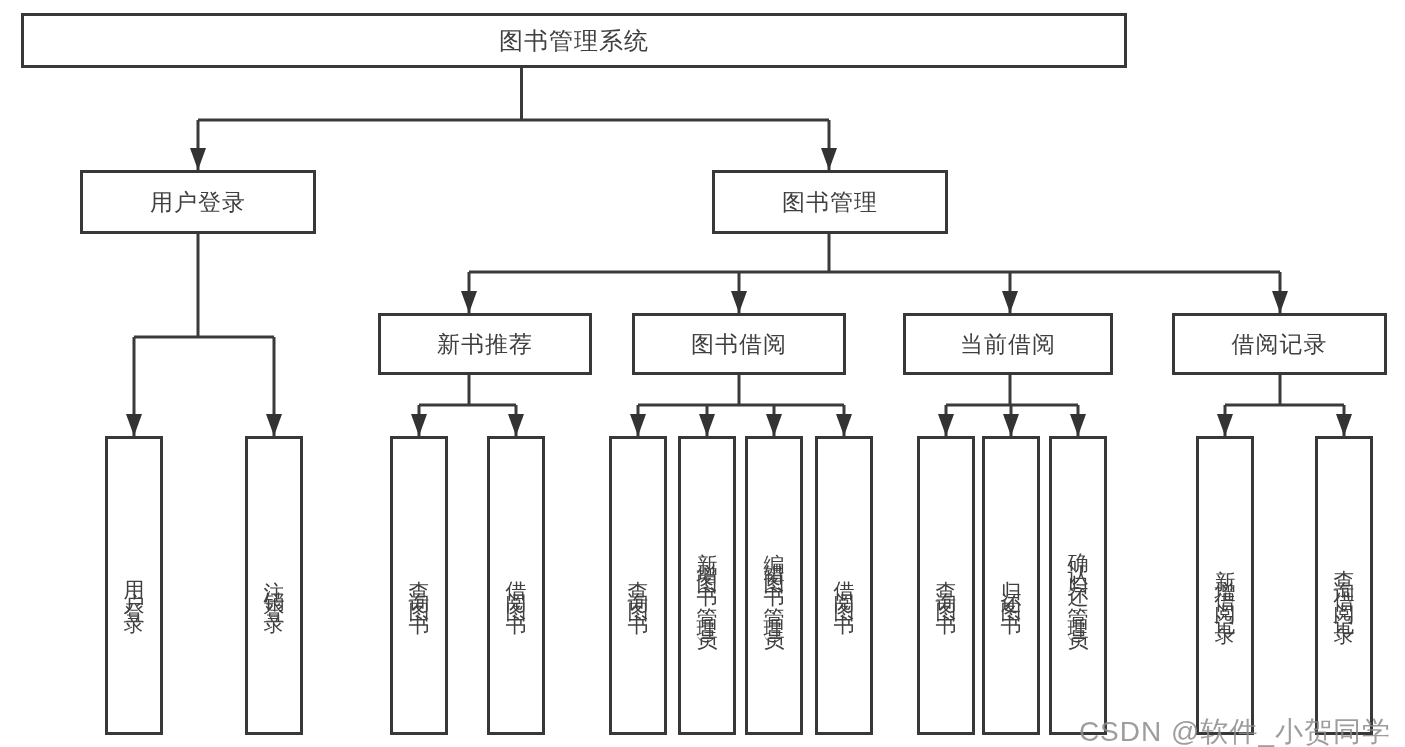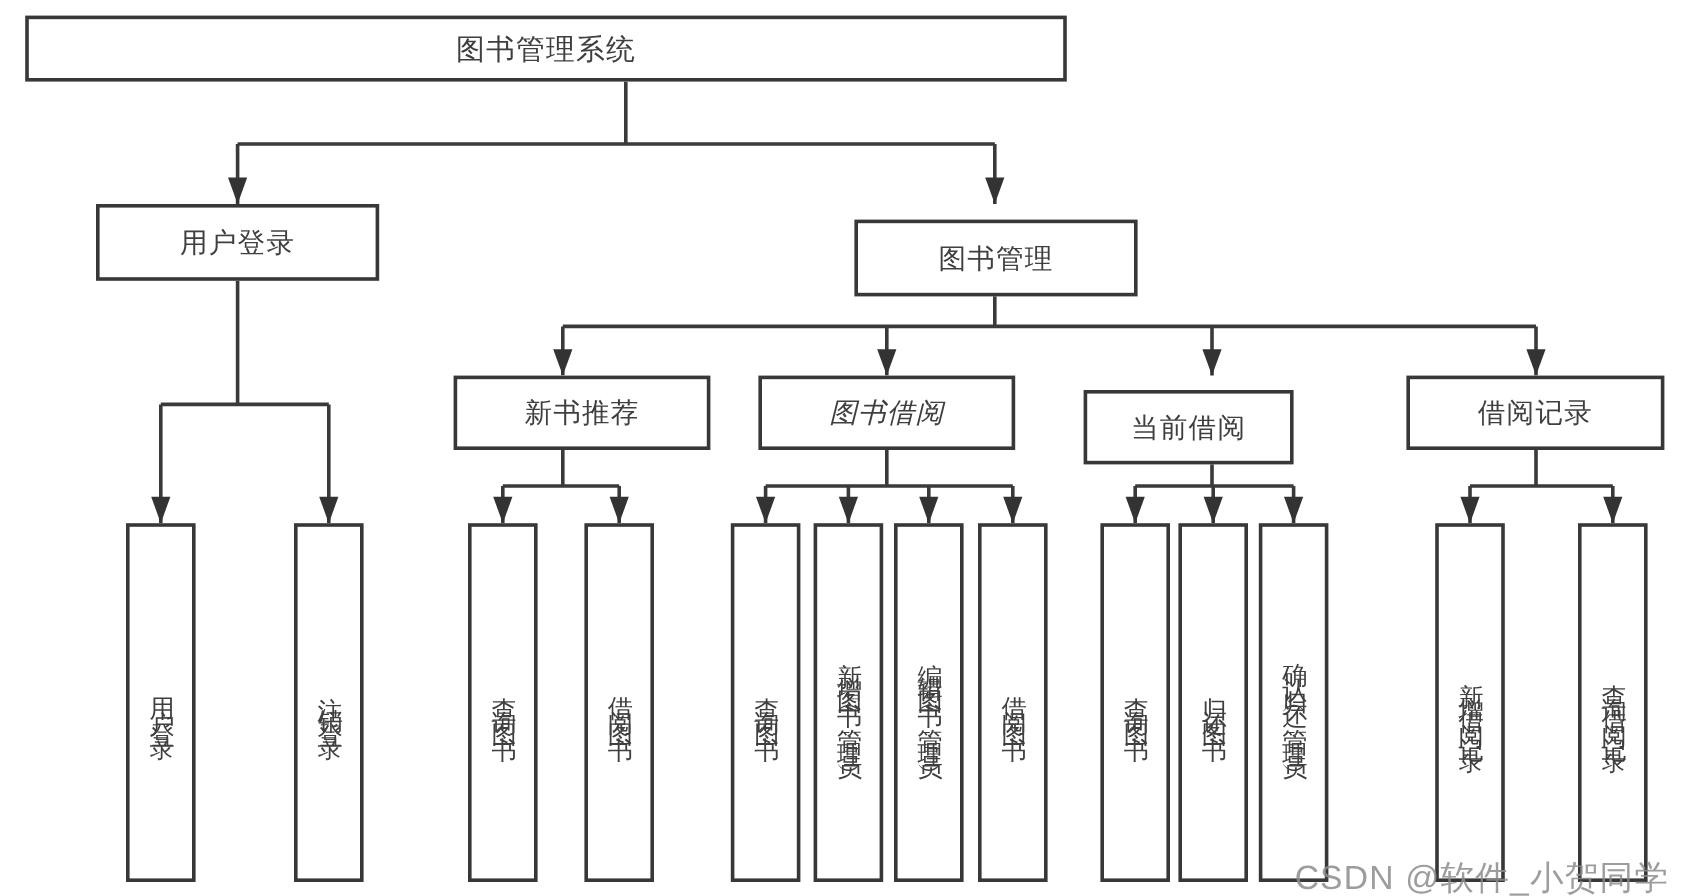--- a/index.html
+++ b/index.html
@@ -30,38 +30,38 @@
     display: flex;
     align-items: center;
     justify-content: center;
     text-align: center;
   }
   .hnode {
     font-size: 23px;
     letter-spacing: 1px;
   }
   .root {
-    left: 21px; top: 13px; width: 868px; height: 55px;
+    left: 21px; top: 13px; width: 1106px; height: 55px;
     font-size: 24px;
   }
   .vnode {
     top: 436px;
     width: 58px;
     height: 299px;
     font-size: 21px;
     writing-mode: vertical-rl;
     text-orientation: mixed;
     letter-spacing: 11px;
     line-height: 58px;
   }
   .n-user-login   { left: 80px;  top: 170px; width: 236px; height: 64px; }
-  .n-book-mgmt    { left: 712px; top: 170px; width: 236px; height: 64px; margin-top: 13px; }
+  .n-book-mgmt    { left: 712px; top: 170px; width: 236px; height: 64px; }
   .n-new-book     { left: 362px; top: 313px; width: 214px; height: 62px; margin-left: 16px; }
-  .n-book-borrow  { left: 632px; top: 313px; width: 214px; height: 62px; font-style: italic; }
-  .n-cur-borrow   { left: 903px; top: 313px; width: 175px; height: 62px; margin-top: 12px; }
+  .n-book-borrow  { left: 632px; top: 313px; width: 214px; height: 62px; }
+  .n-cur-borrow   { left: 903px; top: 313px; width: 210px; height: 62px; }
   .n-records      { left: 1172px; top: 313px; width: 215px; height: 62px; font-family: Liberation Mono, monospace; }
   .l-1  { left: 105px; }
   .l-2  { left: 245px; }
   .l-3  { left: 390px; }
   .l-4  { left: 487px; }
   .l-5  { left: 609px; }
   .l-6  { left: 678px; }
   .l-7  { left: 745px; }
   .l-8  { left: 815px; }
   .l-9  { left: 917px; }

